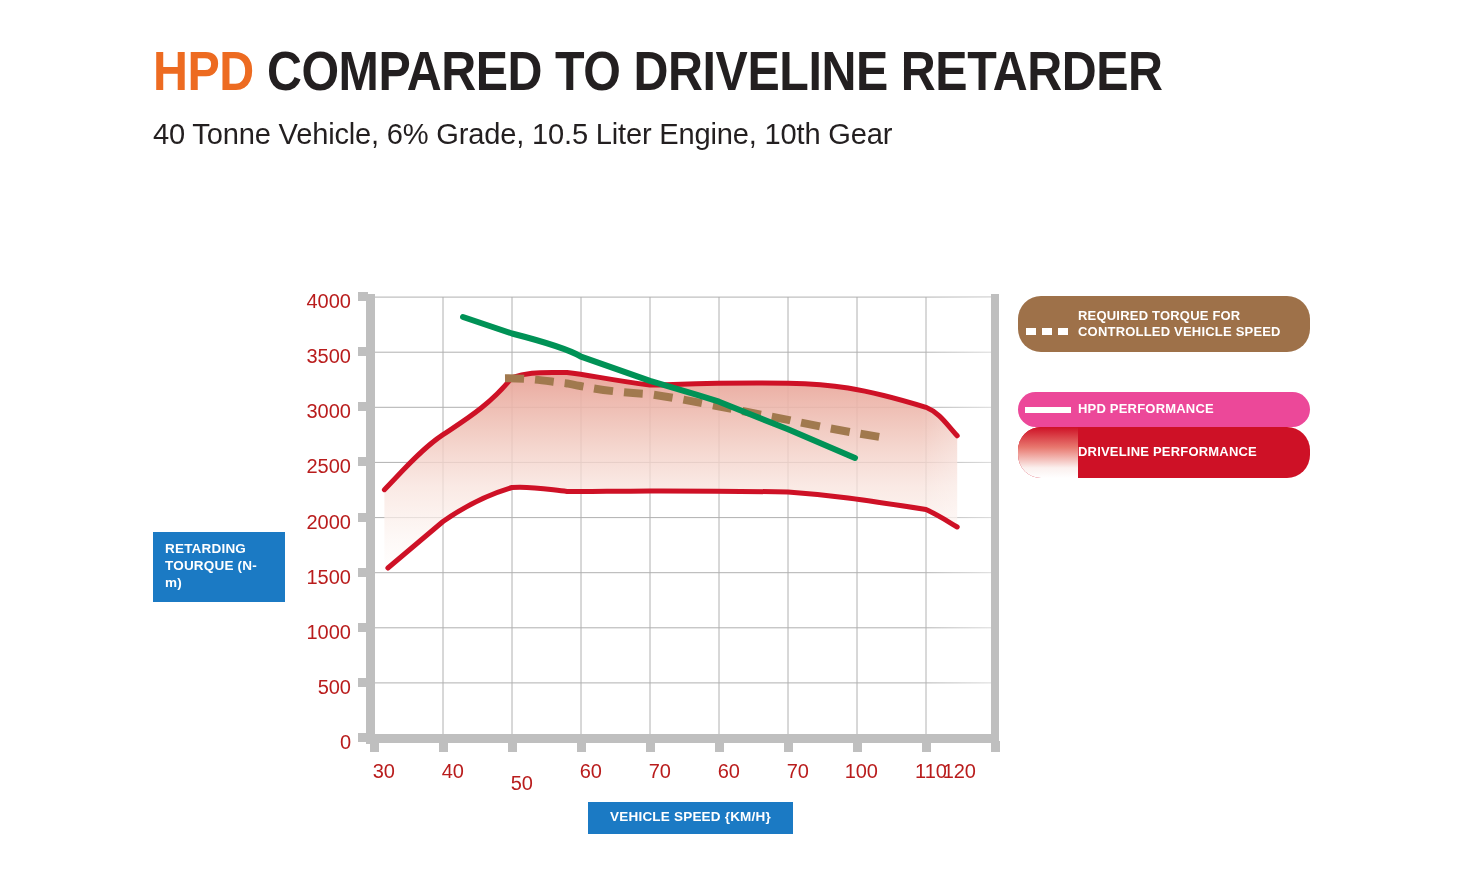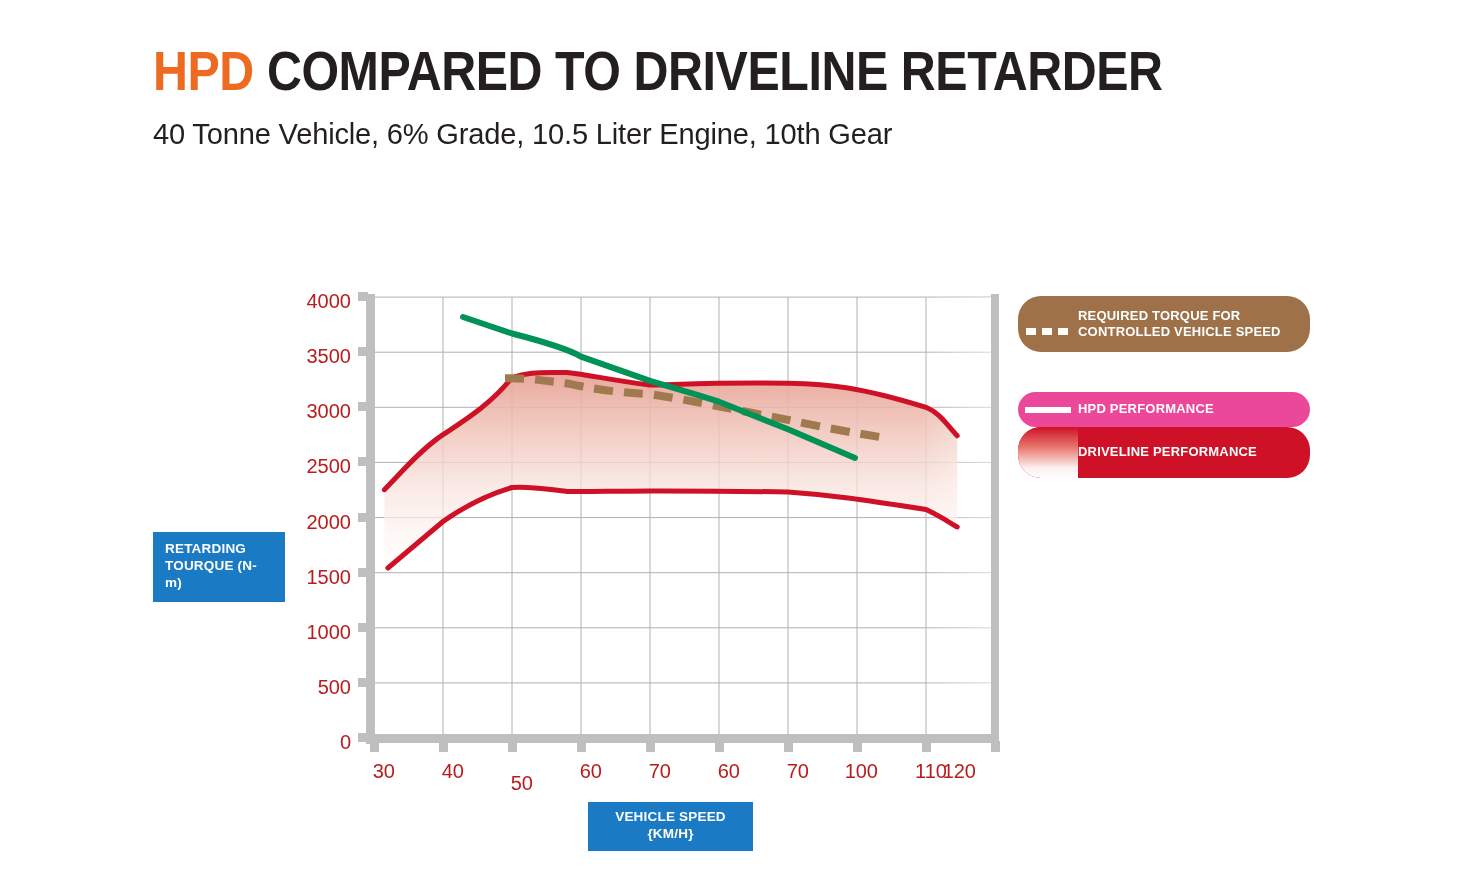--- a/index.html
+++ b/index.html
@@ -33,21 +33,21 @@
   
   .axis-chip{
     position:absolute;
     background:#1B7AC4; color:#ffffff;
     font-size:13.5px; font-weight:bold; letter-spacing:0.2px;
     line-height:1.25;
     padding:9px 12px 10px 12px;
     box-sizing:border-box;
   }
   #y-axis-chip{ left:153px; top:532px; width:132px; }
-  #x-axis-chip{ left:588px; top:802px; width:165px; text-align:center; padding:7px 10px 8px 10px; }
+  #x-axis-chip{ left:588px; top:802px; width:205px; text-align:center; padding:7px 10px 8px 10px; }
 
   
   .tick-label{
     position:absolute;
     font-size:20px; color:#b91c1c; font-weight:500;
     font-family:"Liberation Sans", sans-serif;
   }
   .ytick{ text-align:right; width:60px; }
   .xtick{ text-align:right; width:40px; }
 

